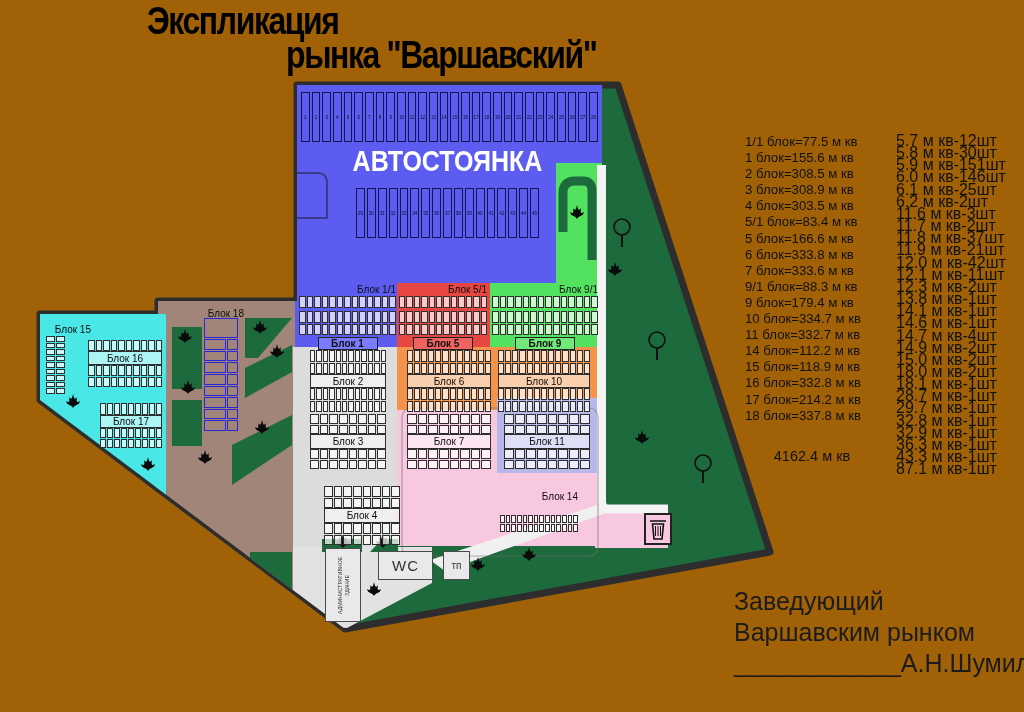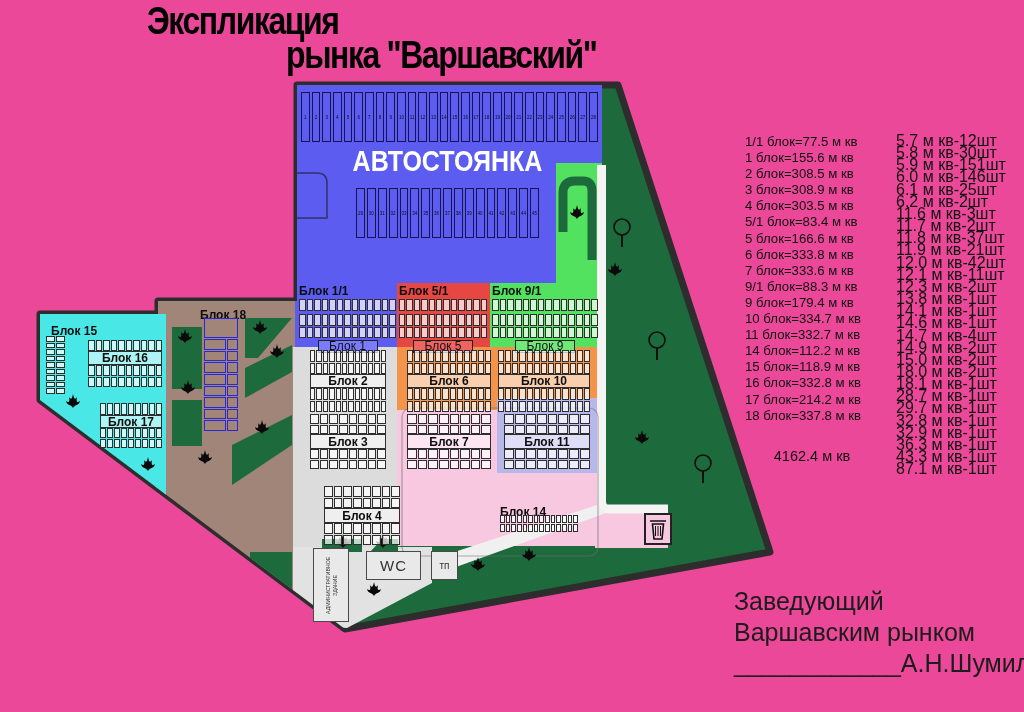--- a/index.html
+++ b/index.html
@@ -1,44 +1,44 @@
 <!DOCTYPE html>
 <html style="--site_green: #1d6b3d; --outline: #2d2d2d; --parking_blue: #5c5cf0; --red: #e64743; --bright_green: #52e25f; --orange: #f3944a; --pink: #f8c8e0; --lavender: #b7b7ea; --cyan: #4ae7e7; --brown: #a18578; --gray: #dcdcdc; --tab_blue: #7b7bff; --tab_red: #ef6361; --tab_green: #72e878;"><head>
 <meta charset="utf-8">
 <style>
   html,body{margin:0;padding:0;background:#fff;}
-  #canvas{position:relative;width:1024px;height:712px;background:#ec4899;overflow:hidden;
+  #canvas{position:relative;width:1024px;height:712px;background:#a16207;overflow:hidden;
           font-family:"Liberation Sans",sans-serif;color:#111;}
   .abs{position:absolute;}
   
   .title{font-weight:900;font-size:34px;letter-spacing:-1.5px;color:#000;
          transform:scale(.94,1.12);transform-origin:left top;line-height:30px;}
   .title .l2{margin-left:148px;}
   .approval{width:360px;text-align:center;font-size:16.5px;line-height:26px;color:#1c1c1c;}
   .approval .head{font-size:20px;line-height:30px;}
   .manager{font-size:25px;line-height:31px;color:#1c1c1c;}
   
   .area-list{font-size:13.2px;line-height:16.1px;white-space:nowrap;}
   .size-list{font-size:16px;line-height:12.15px;white-space:nowrap;}
   .total{font-size:14.5px;width:140px;text-align:center;}
   
   .stall-row{display:flex;gap:2px;}
   .stall{flex:1;border:1px solid #141450;display:flex;align-items:center;justify-content:center;
          font-size:4.5px;color:#0a0a33;}
   .grid{display:grid;gap:1px;}
   .grid .cell{border:.6px solid #2e2e2e;background:rgba(255,255,255,.72);min-width:0;min-height:0;}
   .grid.blue-cells .cell{border:1px solid #2828d8;background:transparent;}
-  .blk-label{font-weight:bold;font-size:12px;text-align:left;color:#0d0d0d;white-space:nowrap;}
+  .blk-label{font-weight:normal;font-size:10px;text-align:right;color:#0d0d0d;white-space:nowrap;}
   .band{display:flex;align-items:center;justify-content:center;border:.6px solid #2e2e2e;
         background:rgba(255,255,255,.55);}
   .tab{margin:2px auto 0;width:58px;border:1px solid #222;text-align:center;
-       font-weight:normal;font-size:12px;line-height:11px;}
+       font-weight:bold;font-size:10px;line-height:11px;}
   .parking-title{font-weight:900;font-size:25px;color:#fff;text-align:center;
                  transform:scale(1.0,1.2);letter-spacing:0px;}
-  .bld{background:#e9e9e9;border:1.4px solid #4a4a4a;display:flex;align-items:center;justify-content:center;}
+  .bld{background:#e9e9e9;border:1.4px solid #4a4a4a;display:flex;align-items:center;justify-content:center;margin-left:12px;}
   .bld.wc{font-size:15px;color:#333;letter-spacing:1px;}
   .bld.tp{font-size:10px;color:#333;}
   .bld.admin span{writing-mode:vertical-rl;transform:rotate(180deg);font-size:5.2px;line-height:6.5px;
                   text-align:center;color:#333;}
   
   .f-site{fill:var(--site_green);stroke:var(--outline);stroke-width:7;stroke-linejoin:round;}
   .f-brown{fill:var(--brown);} .f-cyan{fill:var(--cyan);} .f-blue{fill:var(--parking_blue);}
   .f-red{fill:var(--red);} .f-green{fill:var(--bright_green);} .f-gray{fill:var(--gray);}
   .f-orange{fill:var(--orange);} .f-pink{fill:var(--pink);} .f-lav{fill:var(--lavender);}
   .f-road{fill:#f0f0f0;} .f-groad{fill:#e2e2e2;} .f-wedge{fill:var(--site_green);}
@@ -710,21 +710,21 @@
         <div class="cell"></div>
         <div class="cell"></div>
         <div class="cell"></div>
         <div class="cell"></div>
         <div class="cell"></div>
         <div class="cell"></div>
         <div class="cell"></div>
       </div>
   </div>
 
-  <div class="abs blk-label" style="left:500px;top:505px;width:78px;">Блок 14</div>
+  <div class="abs blk-label" style="left:500px;top:491px;width:78px;">Блок 14</div>
   <div class="abs grid" style="left: 500px; top: 515px; width: 78px; height: 17px; grid-template-columns: repeat(14, 1fr); grid-template-rows: repeat(2, 1fr);">
       <div class="cell"></div>
       <div class="cell"></div>
       <div class="cell"></div>
       <div class="cell"></div>
       <div class="cell"></div>
       <div class="cell"></div>
       <div class="cell"></div>
       <div class="cell"></div>
       <div class="cell"></div>

